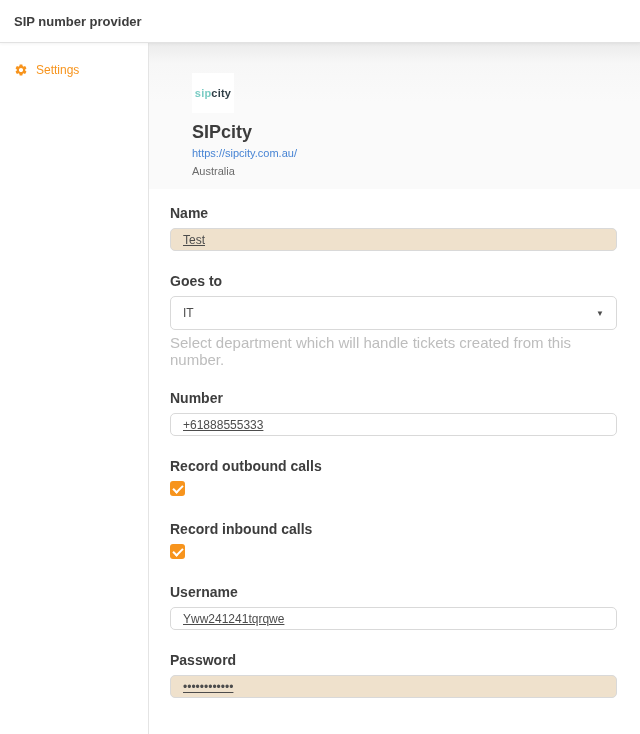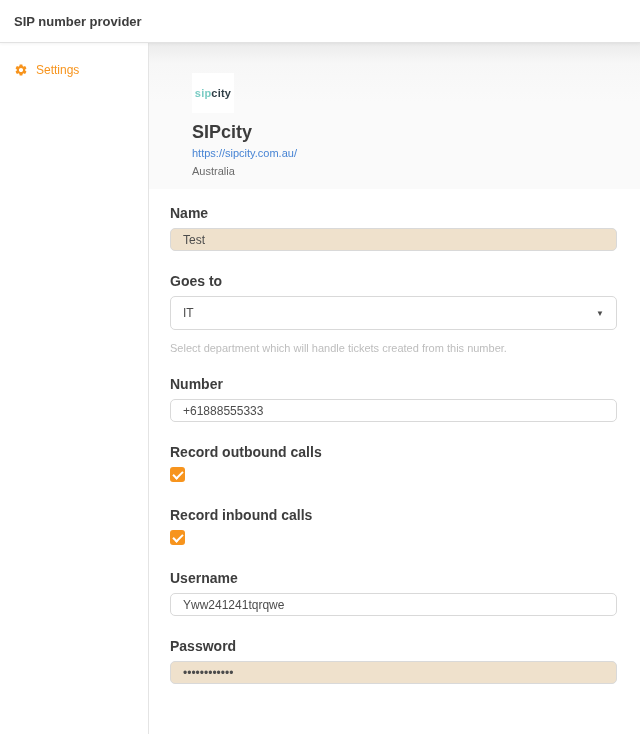--- a/index.html
+++ b/index.html
@@ -32,23 +32,23 @@
   .provider-url { margin-top:4px; font-size:11px; color:#4784d4; text-decoration:none; display:inline-block; }
   .provider-country { margin-top:4px; font-size:11px; color:#6b6b6b; }
 
   
   .form { padding:16px 23px 0 21px; background:#fff; }
   .field { margin-bottom:22px; }
   .field-cb { margin-bottom:25px; }
   .field label { display:block; font-size:14px; font-weight:700; color:#3d3d3d; margin-bottom:7px; }
   .text-input { width:100%; height:23px; border:1px solid #d9d9d9; border-radius:5px;
                 padding:0 12px; font-size:12px; color:#4c4c4c; background:#fff; outline:none;
-                font-family:"Liberation Sans", sans-serif; }
+                font-family:"Liberation Sans", sans-serif;text-decoration:underline; }
   .autofill { background:#efe1cc; }
-  .helper { font-size:11px; color:#bdbdbd; margin-top:12px; }
+  .helper { font-size:15px; color:#bdbdbd; margin-top:4px; }
 
   .select-box { position:relative; width:100%; height:23px; border:1px solid #d9d9d9;
                 border-radius:5px; background:#fff; display:flex; align-items:center;
                 padding:16px 12px; font-size:12px; color:#4c4c4c; cursor:pointer; }
   .select-arrow { position:absolute; right:12px; top:50%; transform:translateY(-50%);
                   font-size:8px; color:#4c4c4c; }
 
   .checkbox { width:15px; height:15px; background:#f7941d; border-radius:3px;
               position:relative; cursor:pointer; }
   .checkbox::after { content:""; position:absolute; left:3px; top:4px; width:8px; height:4px;

